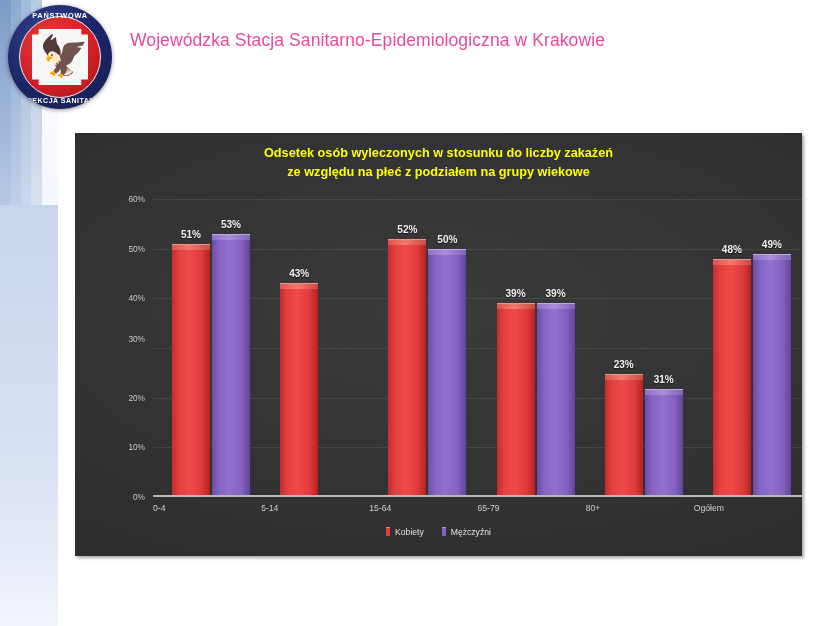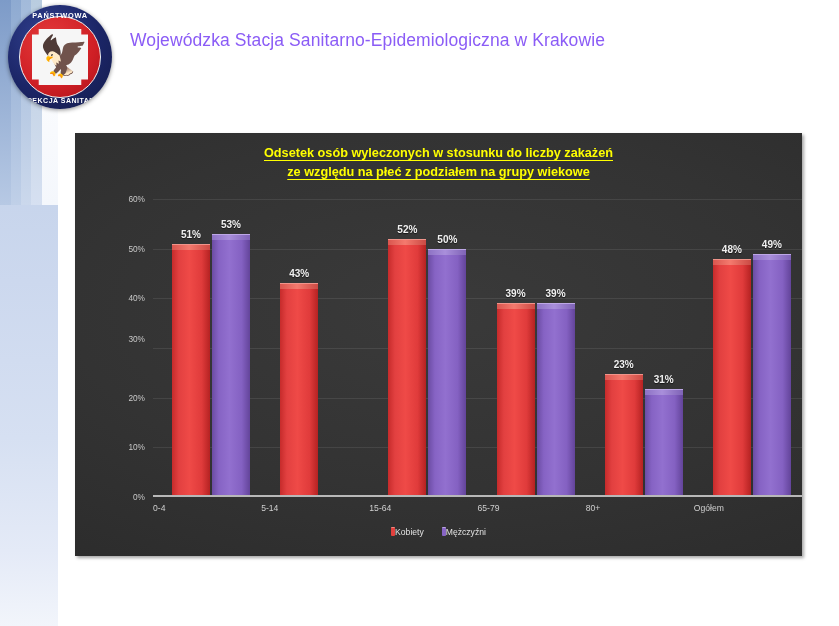--- a/index.html
+++ b/index.html
@@ -85,21 +85,21 @@
     letter-spacing: 0.7px;
   }
   .logo-text-top { top: 6px; }
   .logo-text-bot { bottom: 5px; font-size: 7px; letter-spacing: 0.5px; }
 
   
   .header-title {
     position: absolute;
     left: 130px; top: 30px;
     font-size: 17.5px;
-    color: #8b5cf6;
+    color: #ec4899;
     letter-spacing: 0.1px;
     white-space: nowrap;
   }
 
   
   .chart-panel {
     position: absolute;
     left: 75px; top: 133px;
     width: 727px; height: 423px;
     background:
@@ -112,21 +112,20 @@
     left: 0; top: 11px;
     width: 727px;
     text-align: center;
     color: #ffff00;
     font-size: 12.7px;
     font-weight: bold;
     line-height: 19px;
   }
   .chart-title .tline {
     display: inline-block;
-    text-decoration: underline;
     text-underline-offset: 3px;
   }
 
   
   .plot {
     position: absolute;
     left: 38px;   
     top: 66px;
     width: 689px;
     height: 298px;
@@ -232,21 +231,21 @@
 
   .legend {
     position: absolute;
     left: 0; top: 394px;
     width: 727px;
     display: flex;
     justify-content: center;
     align-items: center;
     gap: 18px;
   }
-  .legend-item { display: flex; align-items: flex-start; }
+  .legend-item { display: flex; align-items: flex-start; gap: 5px; }
   .legend-swatch { width: 4px; height: 9px; border-radius: 1px; }
   .legend-swatch.red { background: #e2403d; border-top: 1px solid #f2887e; }
   .legend-swatch.pur { background: #8764c4; border-top: 1px solid #b9a3e2; }
   .legend-label { color: #e3e3e3; font-size: 8.6px; }
 </style>
 </head>
 <body>
 
 <div id="slide">
 

